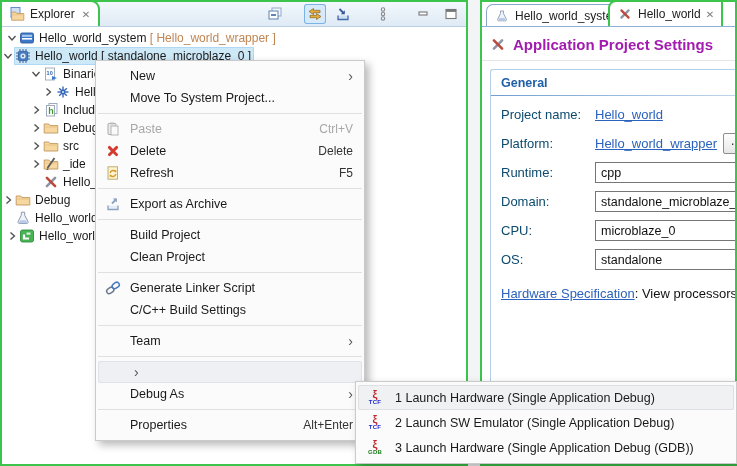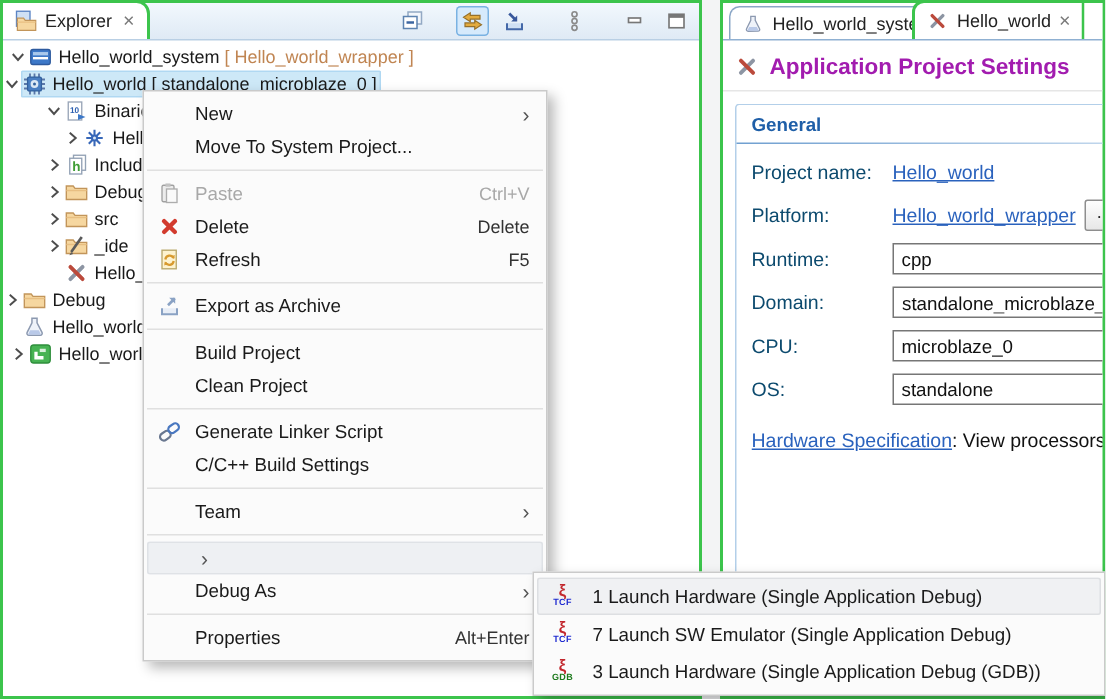--- a/index.html
+++ b/index.html
@@ -565,21 +565,21 @@
         <span class="g1">ξ</span>
         <span class="g2 tcf">TCF</span>
       </span>
       <span class="mil">1 Launch Hardware (Single Application Debug)</span>
     </div>
     <div class="smi">
       <span class="lch">
         <span class="g1">ξ</span>
         <span class="g2 tcf">TCF</span>
       </span>
-      <span class="mil">7 Launch SW Emulator (Single Application Debug)</span>
+      <span class="mil">2 Launch SW Emulator (Single Application Debug)</span>
     </div>
     <div class="smi">
       <span class="lch">
         <span class="g1">ξ</span>
         <span class="g2 gdb">GDB</span>
       </span>
       <span class="mil">3 Launch Hardware (Single Application Debug (GDB))</span>
     </div>
   </div>
 

